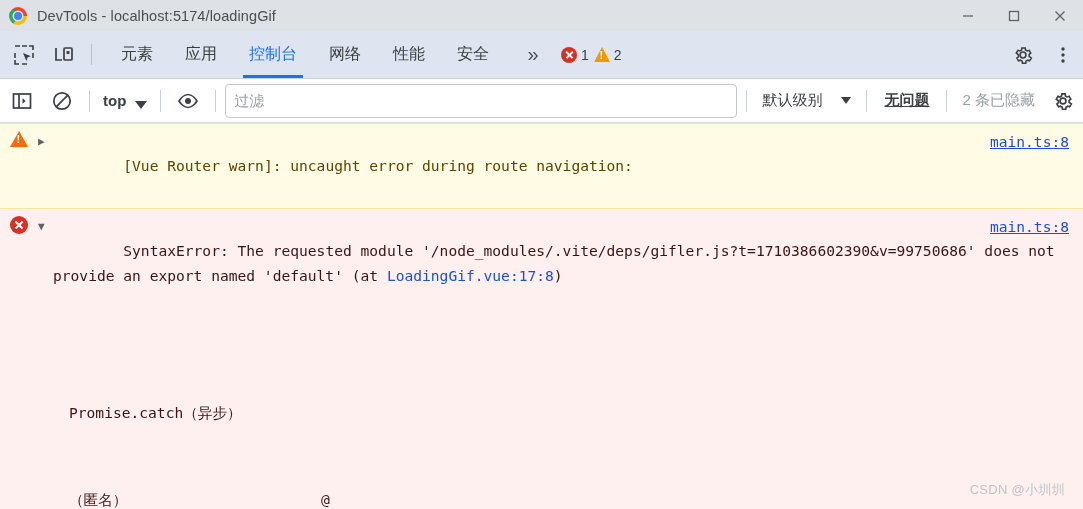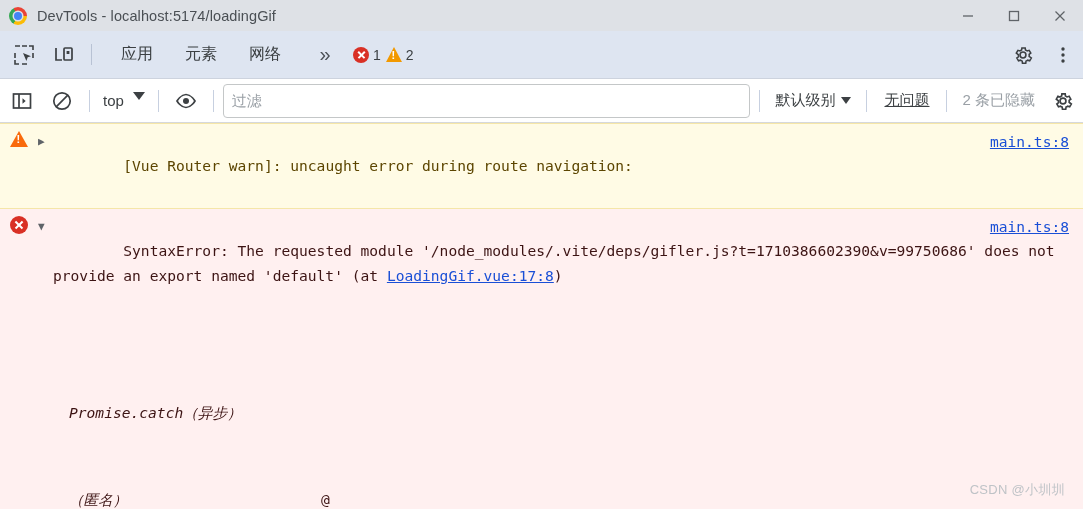--- a/index.html
+++ b/index.html
@@ -206,25 +206,26 @@
   .fb-ic:first-child { margin-left: 2px; }
   .fsep {
     width: 1px;
     background: #c7d0e0;
     height: 22px;
     margin: 0 7px;
     flex: none;
   }
   .ctx-select {
     display: flex;
-    align-items: flex-start;
+    align-items: flex-end;
     gap: 9px;
     font-size: 15px;
     color: #3c4043;
     padding: 0 6px;
+    font-weight: bold;
   }
   .caret {
     width: 0; height: 0;
     border-left: 6px solid transparent;
     border-right: 6px solid transparent;
     border-top: 8px solid #3c4043;
   }
   .filter-input {
     flex: 1;
     height: 26px;
@@ -236,39 +237,40 @@
     font-family: "Liberation Sans", sans-serif;
     color: #202124;
     box-sizing: border-box;
     outline: none;
     background: #fff;
   }
   .filter-input::placeholder { color: #9aa0a6; }
   .level-select {
     display: flex;
     align-items: center;
-    gap: 2px;
+    gap: 15px;
     font-size: 15px;
     color: #3c4043;
     padding: 0 8px;
     white-space: nowrap;
   }
   .level-select .caret {
     border-left-width: 5px;
     border-right-width: 5px;
     border-top-width: 7px;
     margin-left: 4px;
   }
   .issues-link {
     font-size: 15px;
     color: #3c4043;
     padding: 0 10px;
     white-space: nowrap;
     text-decoration: underline;
     text-decoration-color: #3c4043;
+    font-weight: bold;
   }
   .hidden-count {
     font-size: 15px;
     color: #9aa0a6;
     padding: 0 8px;
     white-space: nowrap;
     text-align: center;
   }
 
   
@@ -347,21 +349,20 @@
   }
   .msg .body {
     flex: 1;
     min-width: 0;
     padding-right: 6px;
     white-space: pre-wrap;
     word-break: break-word;
   }
   .link {
     color: #1a4fd6;
-    text-decoration: underline;
     cursor: pointer;
     margin-top: 32px;
   }
   .src-link {
     position: absolute;
     right: 14px;
     top: 5px;
     font-family: "DejaVu Sans Mono", monospace;
     font-size: 14.6px;
     line-height: 25px;
@@ -374,21 +375,20 @@
     font-family: "DejaVu Sans Mono", monospace;
     font-size: 14.6px;
     line-height: 29px;
   }
   .stack-row {
     display: flex;
     padding-left: 16px;
     color: #3c1313;
   }
   .stack-name {
-    font-style: italic;
     min-width: 252px;
     color: #3c1313;
   }
   .stack-at { color: #3c1313; margin-right: 5px; }
   .watermark {
     position: absolute;
     right: 18px;
     bottom: 10px;
     font-size: 13px;
     color: #bfc3c7;
@@ -434,27 +434,36 @@
       <svg width="22" height="22" viewBox="0 0 22 22">
         <path d="M3 4v12h6" stroke="#3c4043" stroke-width="1.7" fill="none"></path>
         <rect x="11" y="4" width="8" height="12" rx="1" fill="none" stroke="#3c4043" stroke-width="1.7"></rect>
         <rect x="13.6" y="7" width="2.8" height="3" fill="#3c4043"></rect>
       </svg>
     </div>
     <div class="vsep"></div>
 
     <div class="tabs">
       <div class="tab">
+          <span>元素</span>
+        </div>
+      <div class="tab">
           <span>应用</span>
         </div>
-      <div class="tab">
-          <span>元素</span>
+      <div class="tab active">
+          <span>控制台</span>
         </div>
       <div class="tab">
           <span>网络</span>
+        </div>
+      <div class="tab">
+          <span>性能</span>
+        </div>
+      <div class="tab">
+          <span>安全</span>
         </div>
     </div>
 
     <div class="overflow-btn">»</div>
 
     <div class="badges">
       <div class="badge">
         <span class="err-dot"></span>
         <span>1</span>
       </div>

